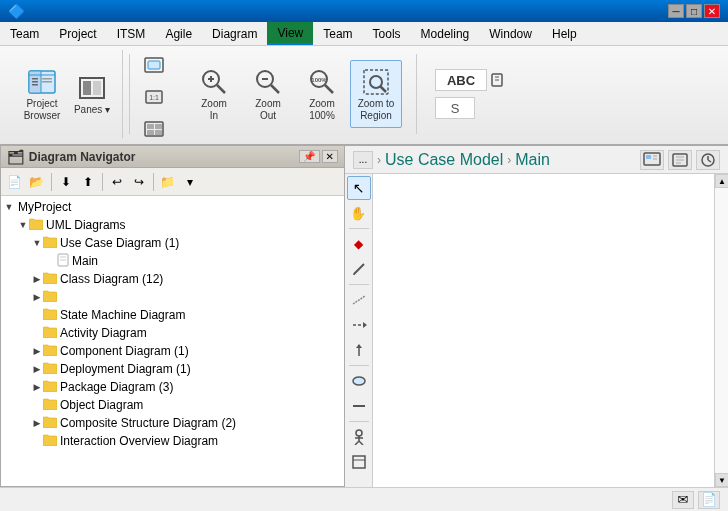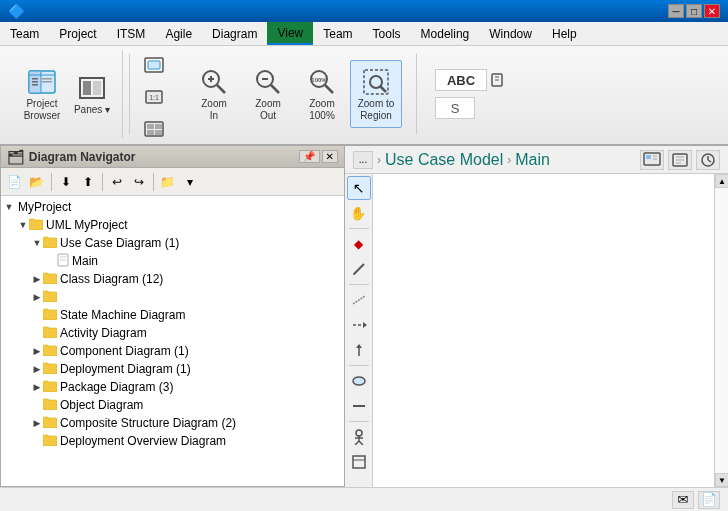--- a/index.html
+++ b/index.html
@@ -505,21 +505,21 @@
           <span class="expander">▼</span>
           <span style="margin-right: 3px; font-size: 13px;"></span>
           <span class="item-label">MyProject</span>
         </div>
         <div class="tree-item">
           <span style="padding-left: 14px;"></span>
           <span class="expander">▼</span>
           <span style="margin-right: 3px; font-size: 13px;"><svg width="14" height="12" viewBox="0 0 14 12">
               <path d="M0,2 Q0,1 1,1 L5,1 L6,2 L13,2 Q14,2 14,3 L14,11 Q14,12 13,12 L1,12 Q0,12 0,11 Z" fill="#f5c842" stroke="#ccaa00" stroke-width="0.5"></path>
             </svg></span>
-          <span class="item-label">UML MyProject</span>
+          <span class="item-label">UML Diagrams</span>
         </div>
         <div class="tree-item">
           <span style="padding-left: 28px;"></span>
           <span class="expander">▼</span>
           <span style="margin-right: 3px; font-size: 13px;"><svg width="14" height="12" viewBox="0 0 14 12">
               <path d="M0,2 Q0,1 1,1 L5,1 L6,2 L13,2 Q14,2 14,3 L14,11 Q14,12 13,12 L1,12 Q0,12 0,11 Z" fill="#f5c842" stroke="#ccaa00" stroke-width="0.5"></path>
             </svg></span>
           <span class="item-label">Use Case Diagram (1)</span>
         </div>
         <div class="tree-item">
@@ -602,21 +602,21 @@
               <path d="M0,2 Q0,1 1,1 L5,1 L6,2 L13,2 Q14,2 14,3 L14,11 Q14,12 13,12 L1,12 Q0,12 0,11 Z" fill="#f5c842" stroke="#ccaa00" stroke-width="0.5"></path>
             </svg></span>
           <span class="item-label">Composite Structure Diagram (2)</span>
         </div>
         <div class="tree-item">
           <span style="padding-left: 28px;"></span>
           <span class="expander"></span>
           <span style="margin-right: 3px; font-size: 13px;"><svg width="14" height="12" viewBox="0 0 14 12">
               <path d="M0,2 Q0,1 1,1 L5,1 L6,2 L13,2 Q14,2 14,3 L14,11 Q14,12 13,12 L1,12 Q0,12 0,11 Z" fill="#f5c842" stroke="#ccaa00" stroke-width="0.5"></path>
             </svg></span>
-          <span class="item-label">Deployment Overview Diagram</span>
+          <span class="item-label">Interaction Overview Diagram</span>
         </div>
       </div>
   </div>
 
   <div id="right-panel">
 
     <div id="breadcrumb-bar">
       <div class="breadcrumb-nav-btn">...</div>
       <span class="breadcrumb-separator">›</span>
       <span class="breadcrumb-item">Use Case Model</span>

